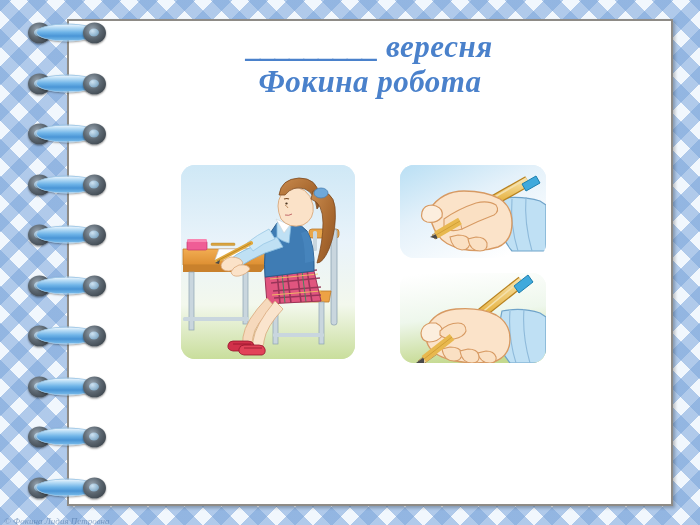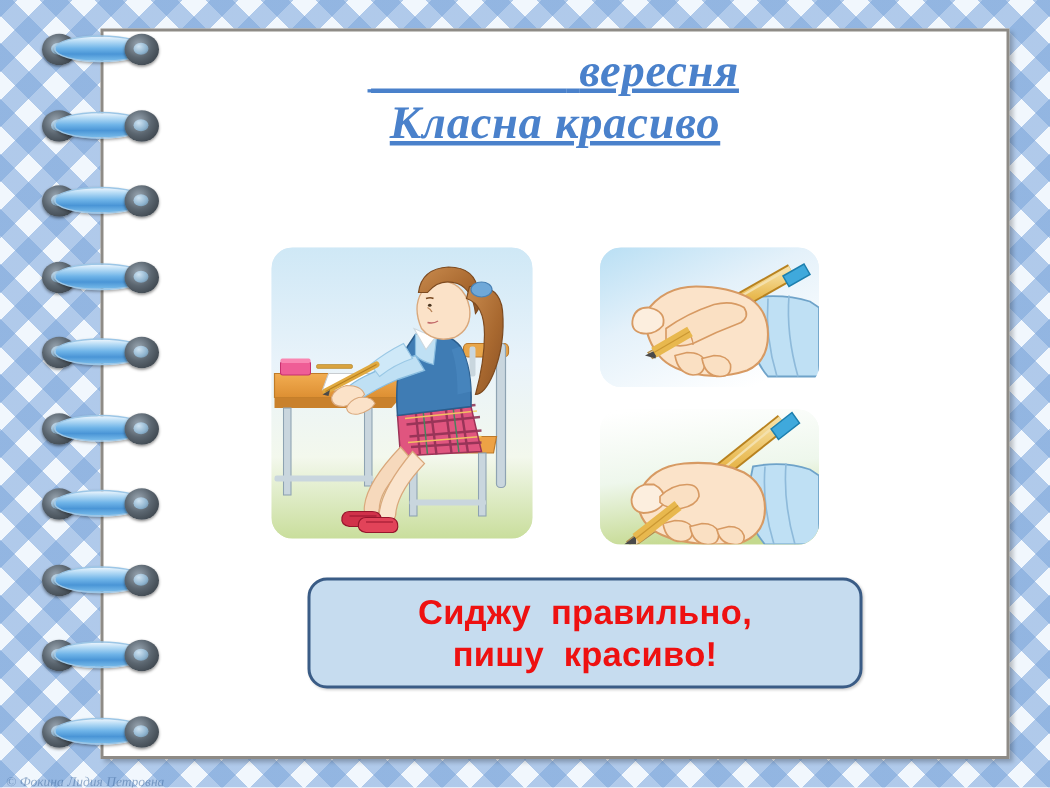--- a/index.html
+++ b/index.html
@@ -95,21 +95,20 @@
     left: 80px;
     top: 30px;
     width: 580px;
     text-align: center;
     color: #4a81cb;
     font-family: "Liberation Serif", "DejaVu Serif", serif;
     font-style: italic;
     font-weight: bold;
     line-height: 1.12;
     letter-spacing: 0.5px;
-    text-decoration: underline;
   }
   #title-line1 { font-size: 31px; }
   #title-line2 { font-size: 31px; }
   .blank-line { letter-spacing: -1px; }
 
   
   .panel {
     position: absolute;
     overflow: hidden;
     border-radius: 14px;
@@ -228,21 +227,21 @@
       </div>
       <div class="ring" style="top: 487.5px;">
         <div class="cap left"></div>
         <div class="ring-body"></div>
         <div class="cap right"></div>
       </div>
     </div>
 
   <div id="title-block">
     <div id="title-line1"><span class="blank-line">_________</span> <span>вересня</span></div>
-    <div id="title-line2">Класна  красиво</div>
+    <div id="title-line2">Фокина  робота</div>
   </div>
 
   <div class="panel" id="panel-girl">
     <svg viewBox="0 0 174 194" xmlns="http://www.w3.org/2000/svg">
       <defs>
         <linearGradient id="gbg" x1="0" y1="0" x2="0" y2="1">
           <stop offset="0%" stop-color="#cfe8f6"></stop>
           <stop offset="40%" stop-color="#e9f3fa"></stop>
           <stop offset="72%" stop-color="#f3f8ed"></stop>
           <stop offset="100%" stop-color="#c9de9c"></stop>
@@ -407,20 +406,16 @@
 
       <path d="M42 76 Q44 88 54 88 Q62 88 62 80 Q60 74 50 74 Z" fill="#fae0c3" stroke="#d79a63" stroke-width="1.1"></path>
       <path d="M60 78 Q62 90 72 90 Q80 90 79 82 Q77 76 68 76 Z" fill="#fae0c3" stroke="#d79a63" stroke-width="1.1"></path>
       <path d="M78 80 Q80 90 90 90 Q97 90 96 84 Q94 78 86 78 Z" fill="#fae0c3" stroke="#d79a63" stroke-width="1.1"></path>
 
       <path d="M24 86 L52 64" stroke="#e8b84e" stroke-width="7.5" stroke-linecap="butt"></path>
       <path d="M24 86 L52 64" stroke="#b8821f" stroke-width="0.8" fill="none" opacity="0.6"></path>
     </svg>
   </div>
 
-  <div id="caption-box">
-    <div class="caption-line">Сиджу  правильно,</div>
-    <div class="caption-line">пишу  красиво!</div>
-  </div>
 
   <div id="watermark">© Фокина Лидия Петровна</div>
 
 </div>
 
 </body></html>

